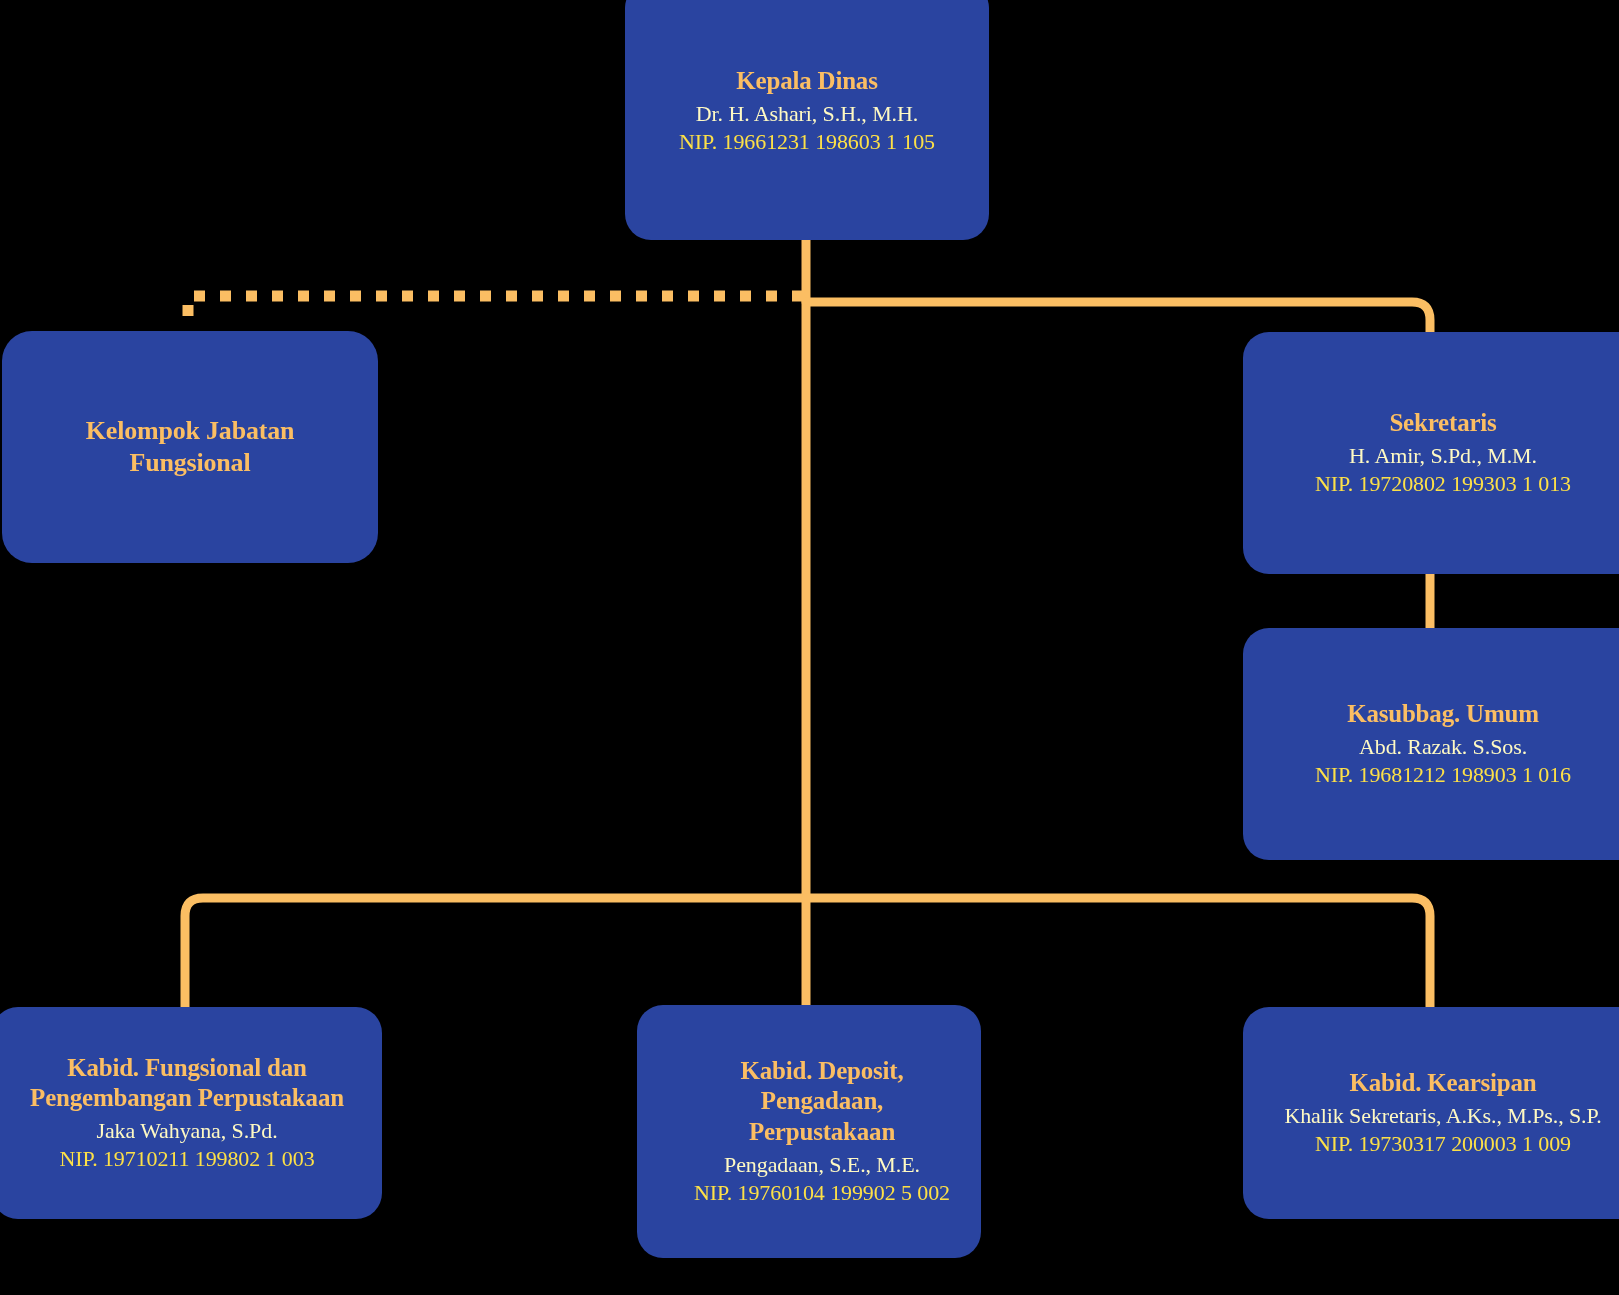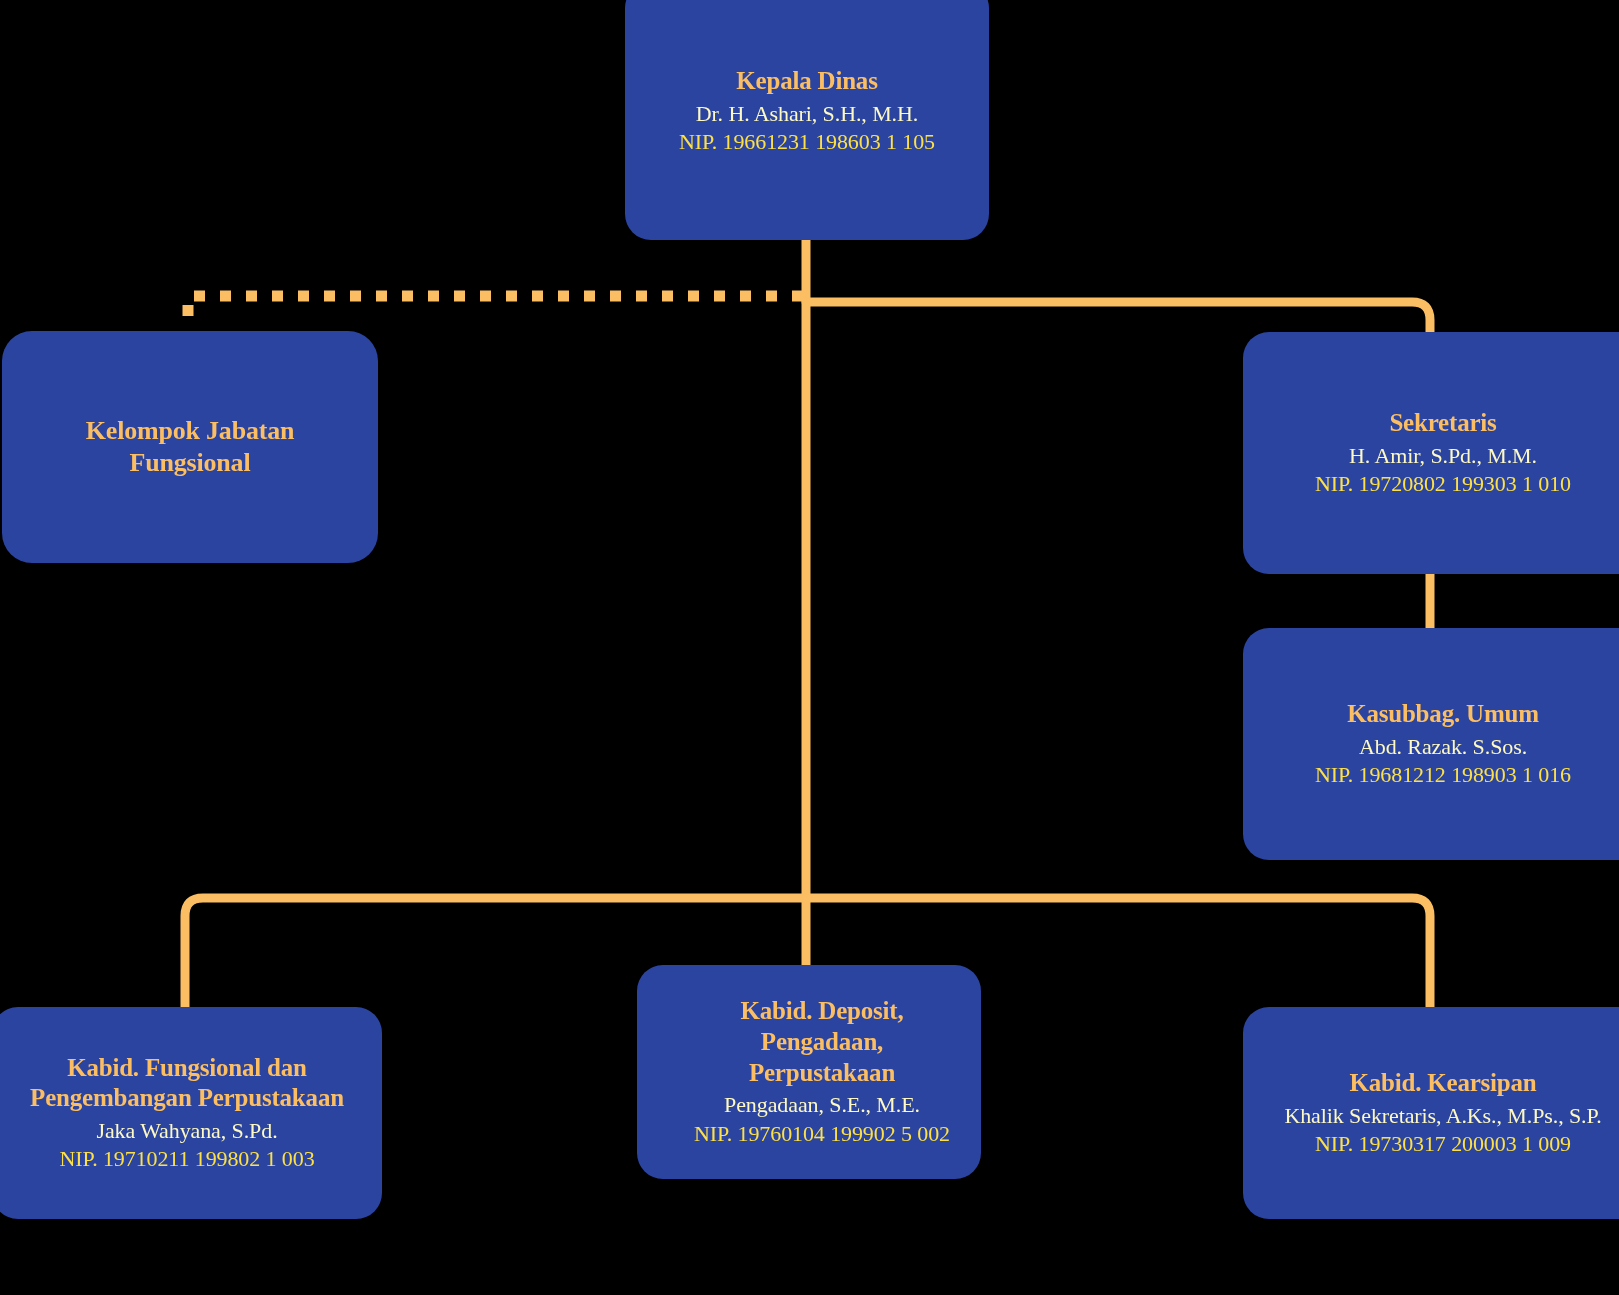--- a/index.html
+++ b/index.html
@@ -61,21 +61,21 @@
     letter-spacing: -0.1px;
   }
 
   
   #node-kepala-dinas      { left: 625px;  top: -18px;   width: 364px; height: 258px; }
   #node-kelompok          { left: 2px;    top: 315px;   width: 376px; height: 232px;
                             border-radius: 30px; margin-top: 16px; }
   #node-sekretaris        { left: 1243px; top: 332px;   width: 400px; height: 242px; }
   #node-kasubbag-umum     { left: 1243px; top: 628px;   width: 400px; height: 232px; }
   #node-kabid-pembinaan   { left: -8px;   top: 1007px;  width: 390px; height: 212px; }
-  #node-kabid-deposit     { left: 637px;  top: 965px;  width: 344px; height: 214px; padding-left: 44px; }
+  #node-kabid-deposit     { left: 637px;  top: 1005px;  width: 344px; height: 253px; padding-left: 44px; }
   #node-kabid-kearsipan   { left: 1243px; top: 1007px;  width: 400px; height: 212px; }
 
   
   #node-kabid-pembinaan .title,
   #node-kabid-deposit .title { line-height: 1.23; }
   #node-kelompok .title { font-size: 26px; line-height: 1.24; }
 </style>
 </head>
 <body>
 
@@ -107,21 +107,21 @@
   </div>
 
   <div class="node" id="node-kelompok">
     <div class="title">Kelompok Jabatan</div>
     <div class="title">Fungsional</div>
   </div>
 
   <div class="node" id="node-sekretaris">
     <div class="title">Sekretaris</div>
     <div class="person">H. Amir, S.Pd., M.M.</div>
-    <div class="nip">NIP. 19720802 199303 1 010</div>
+    <div class="nip">NIP. 19720802 199303 1 013</div>
   </div>
 
   <div class="node" id="node-kasubbag-umum">
     <div class="title">Kasubbag. Umum</div>
     <div class="person">Abd. Razak. S.Sos.</div>
     <div class="nip">NIP. 19681212 198903 1 016</div>
   </div>
 
   <div class="node" id="node-kabid-pembinaan">
     <div class="title">Kabid. Fungsional dan</div>

